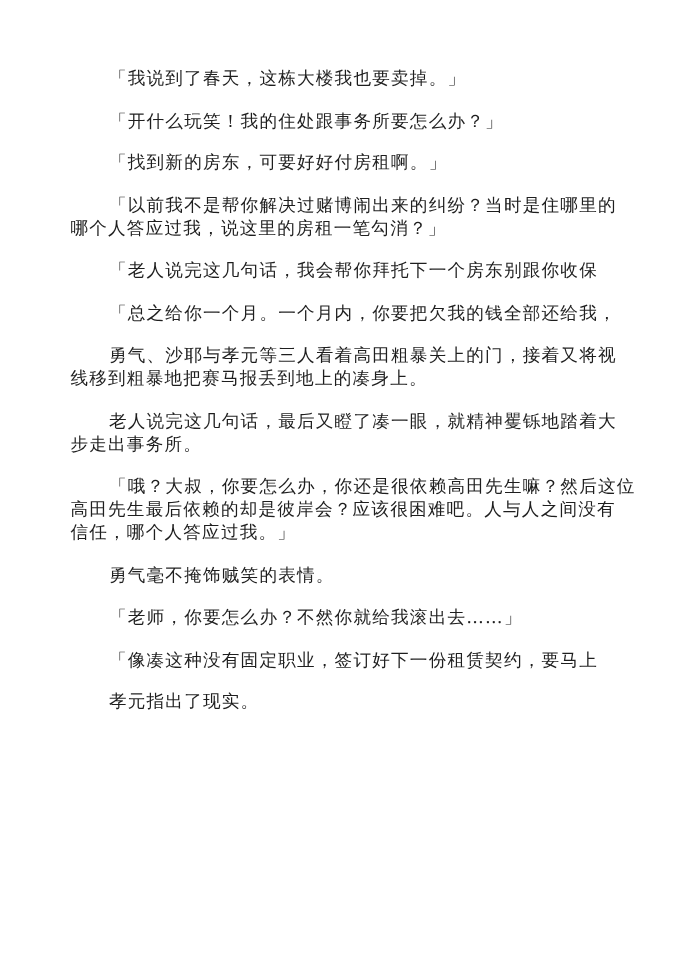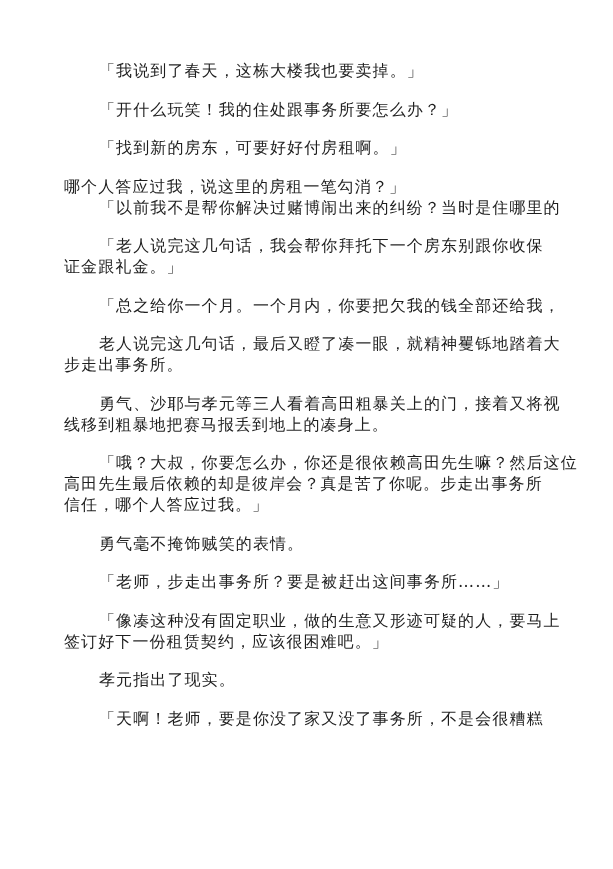--- a/index.html
+++ b/index.html
@@ -30,52 +30,47 @@
   <p class="para">
     <span class="line first">「我说到了春天，这栋大楼我也要卖掉。」</span>
   </p>
   <p class="para">
     <span class="line first">「开什么玩笑！我的住处跟事务所要怎么办？」</span>
   </p>
   <p class="para">
     <span class="line first">「找到新的房东，可要好好付房租啊。」</span>
   </p>
   <p class="para">
+    <span class="line first">「以前我不是帮你解决过赌博闹出来的纠纷？当时是住哪里的</span>
     <span class="line">哪个人答应过我，说这里的房租一笔勾消？」</span>
-    <span class="line first">「以前我不是帮你解决过赌博闹出来的纠纷？当时是住哪里的</span>
   </p>
   <p class="para">
     <span class="line first">「老人说完这几句话，我会帮你拜托下一个房东别跟你收保</span>
-    <span class="line">证金跟礼金。」</span>
   </p>
   <p class="para">
     <span class="line first">「总之给你一个月。一个月内，你要把欠我的钱全部还给我，</span>
+  </p>
+  <p class="para">
+    <span class="line first">勇气、沙耶与孝元等三人看着高田粗暴关上的门，接着又将视</span>
+    <span class="line">线移到粗暴地把赛马报丢到地上的凑身上。</span>
   </p>
   <p class="para">
     <span class="line first">老人说完这几句话，最后又瞪了凑一眼，就精神矍铄地踏着大</span>
     <span class="line">步走出事务所。</span>
   </p>
   <p class="para">
-    <span class="line first">勇气、沙耶与孝元等三人看着高田粗暴关上的门，接着又将视</span>
-    <span class="line">线移到粗暴地把赛马报丢到地上的凑身上。</span>
-  </p>
-  <p class="para">
     <span class="line first">「哦？大叔，你要怎么办，你还是很依赖高田先生嘛？然后这位</span>
-    <span class="line">高田先生最后依赖的却是彼岸会？真是苦了你呢。步走出事务所</span>
+    <span class="line">高田先生最后依赖的却是彼岸会？应该很困难吧。人与人之间没有</span>
     <span class="line">信任，哪个人答应过我。」</span>
   </p>
   <p class="para">
     <span class="line first">勇气毫不掩饰贼笑的表情。</span>
   </p>
   <p class="para">
-    <span class="line first">「老师，步走出事务所？要是被赶出这间事务所……」</span>
+    <span class="line first">「老师，你要怎么办？不然你就给我滚出去……」</span>
   </p>
   <p class="para">
-    <span class="line first">「像凑这种没有固定职业，做的生意又形迹可疑的人，要马上</span>
-    <span class="line">签订好下一份租赁契约，应该很困难吧。」</span>
+    <span class="line first">「像凑这种没有固定职业，签订好下一份租赁契约，要马上</span>
   </p>
   <p class="para">
     <span class="line first">孝元指出了现实。</span>
   </p>
-  <p class="para">
-    <span class="line first">「天啊！老师，要是你没了家又没了事务所，不是会很糟糕</span>
-  </p>
 </div>
 
 </body></html>

